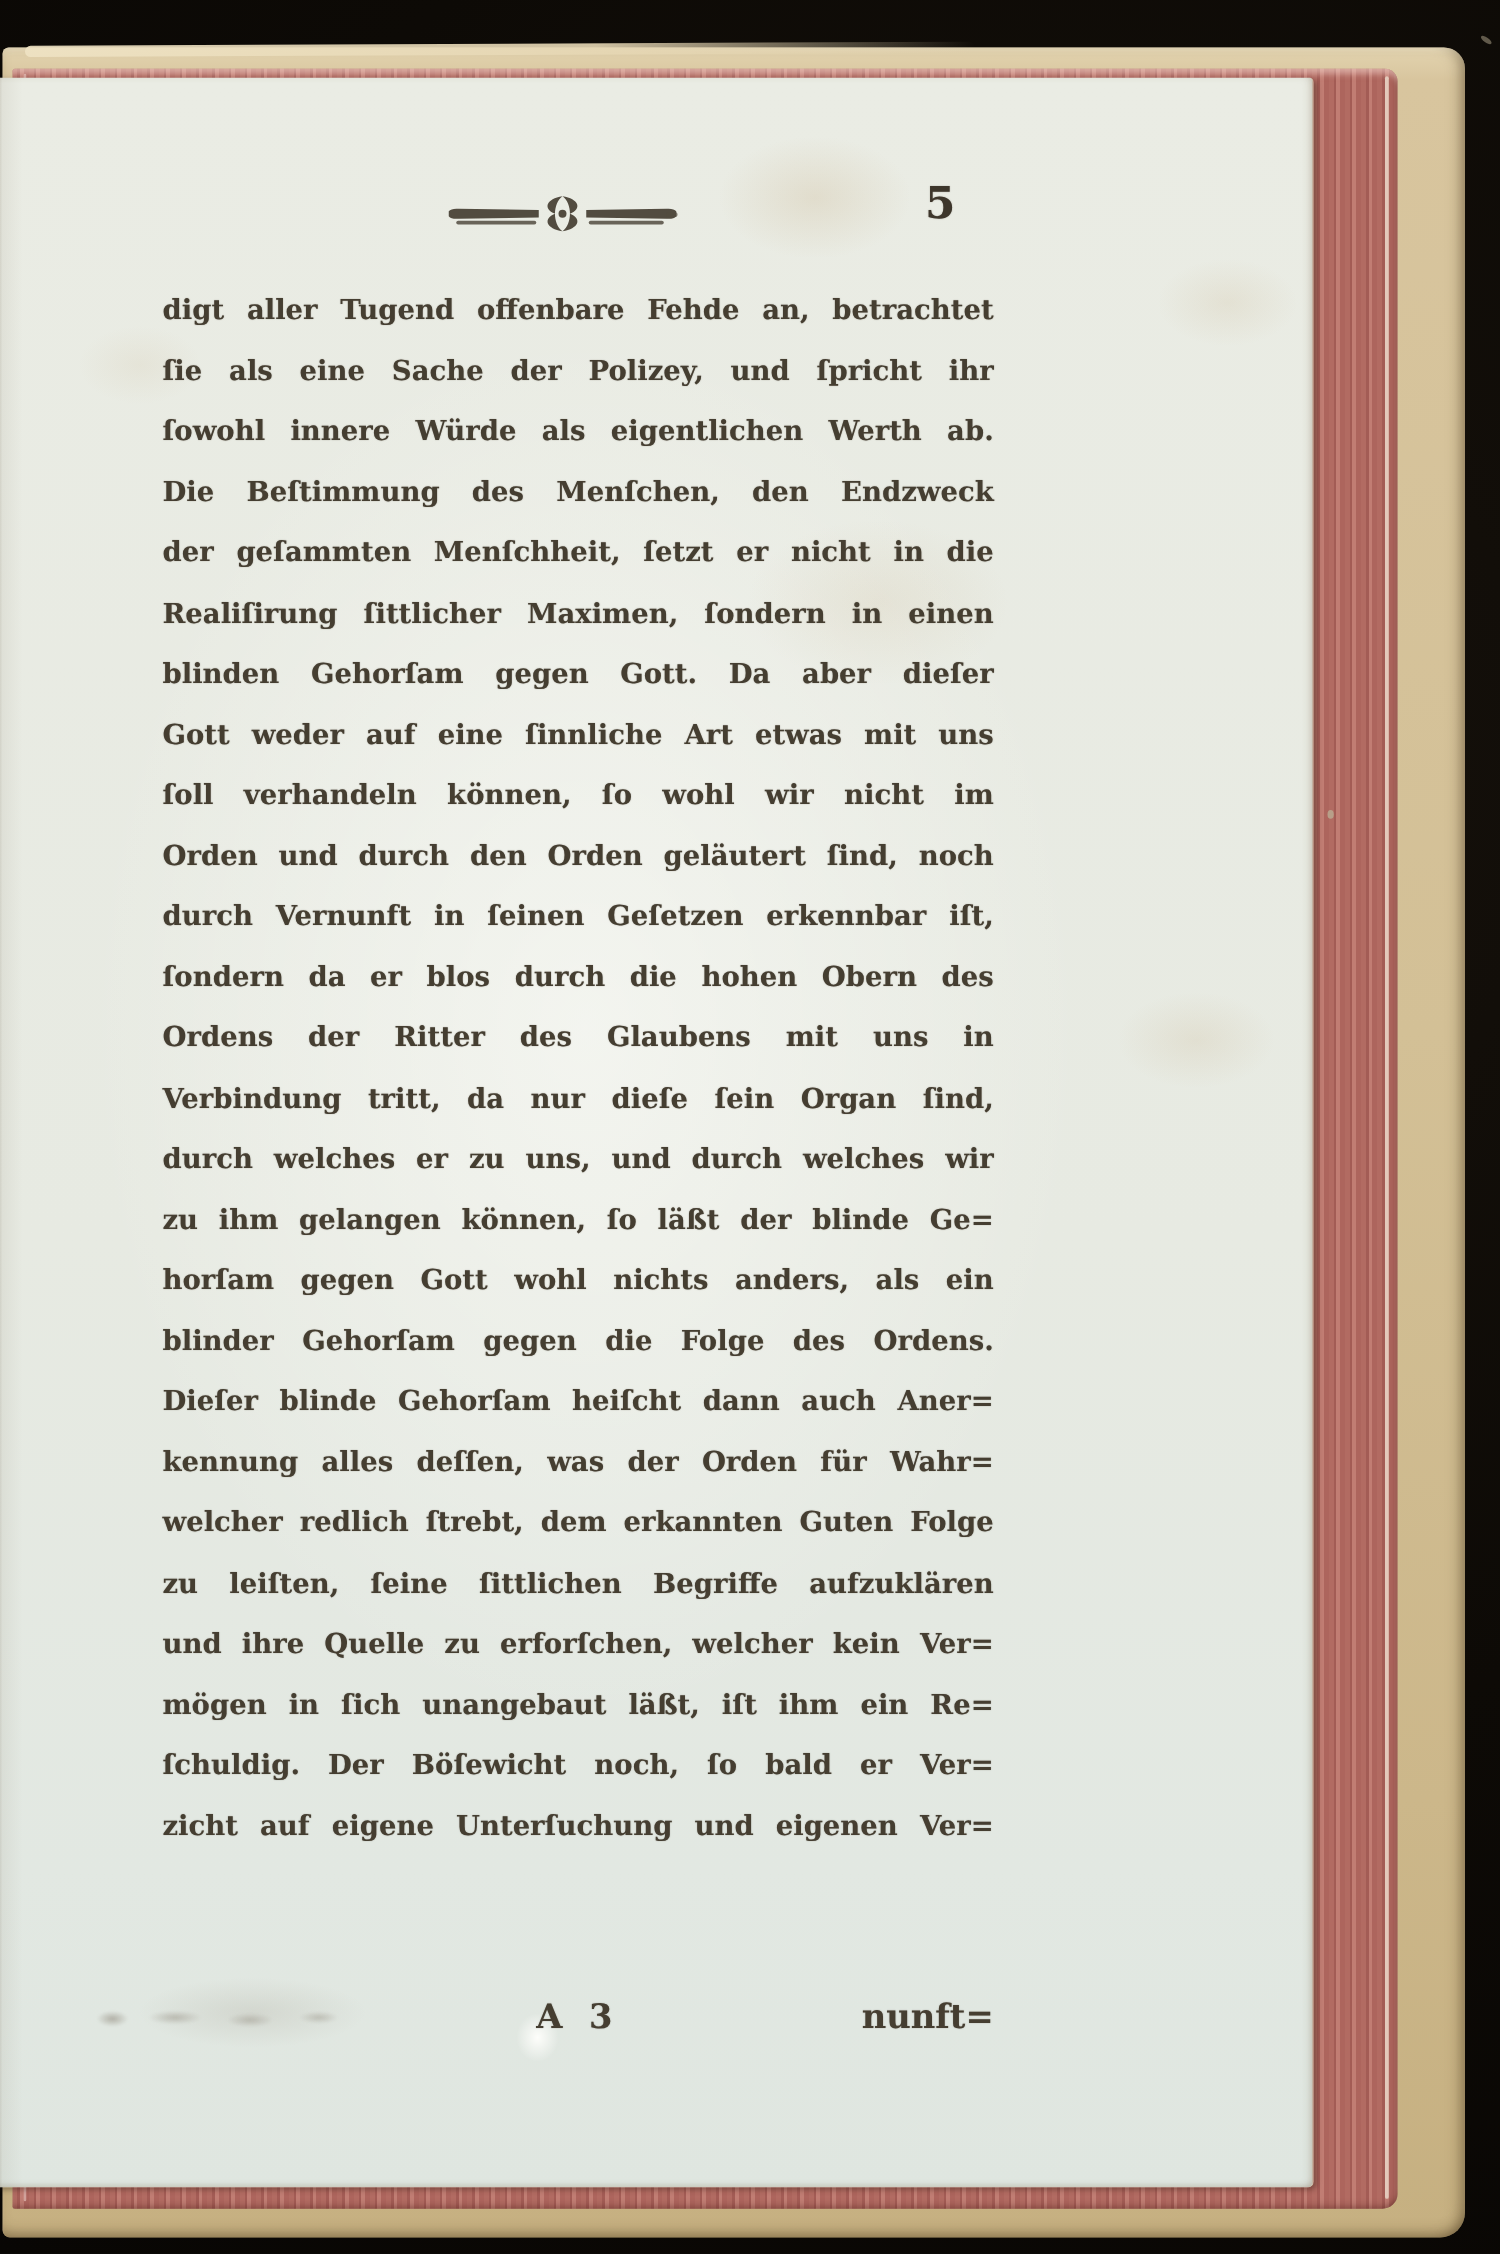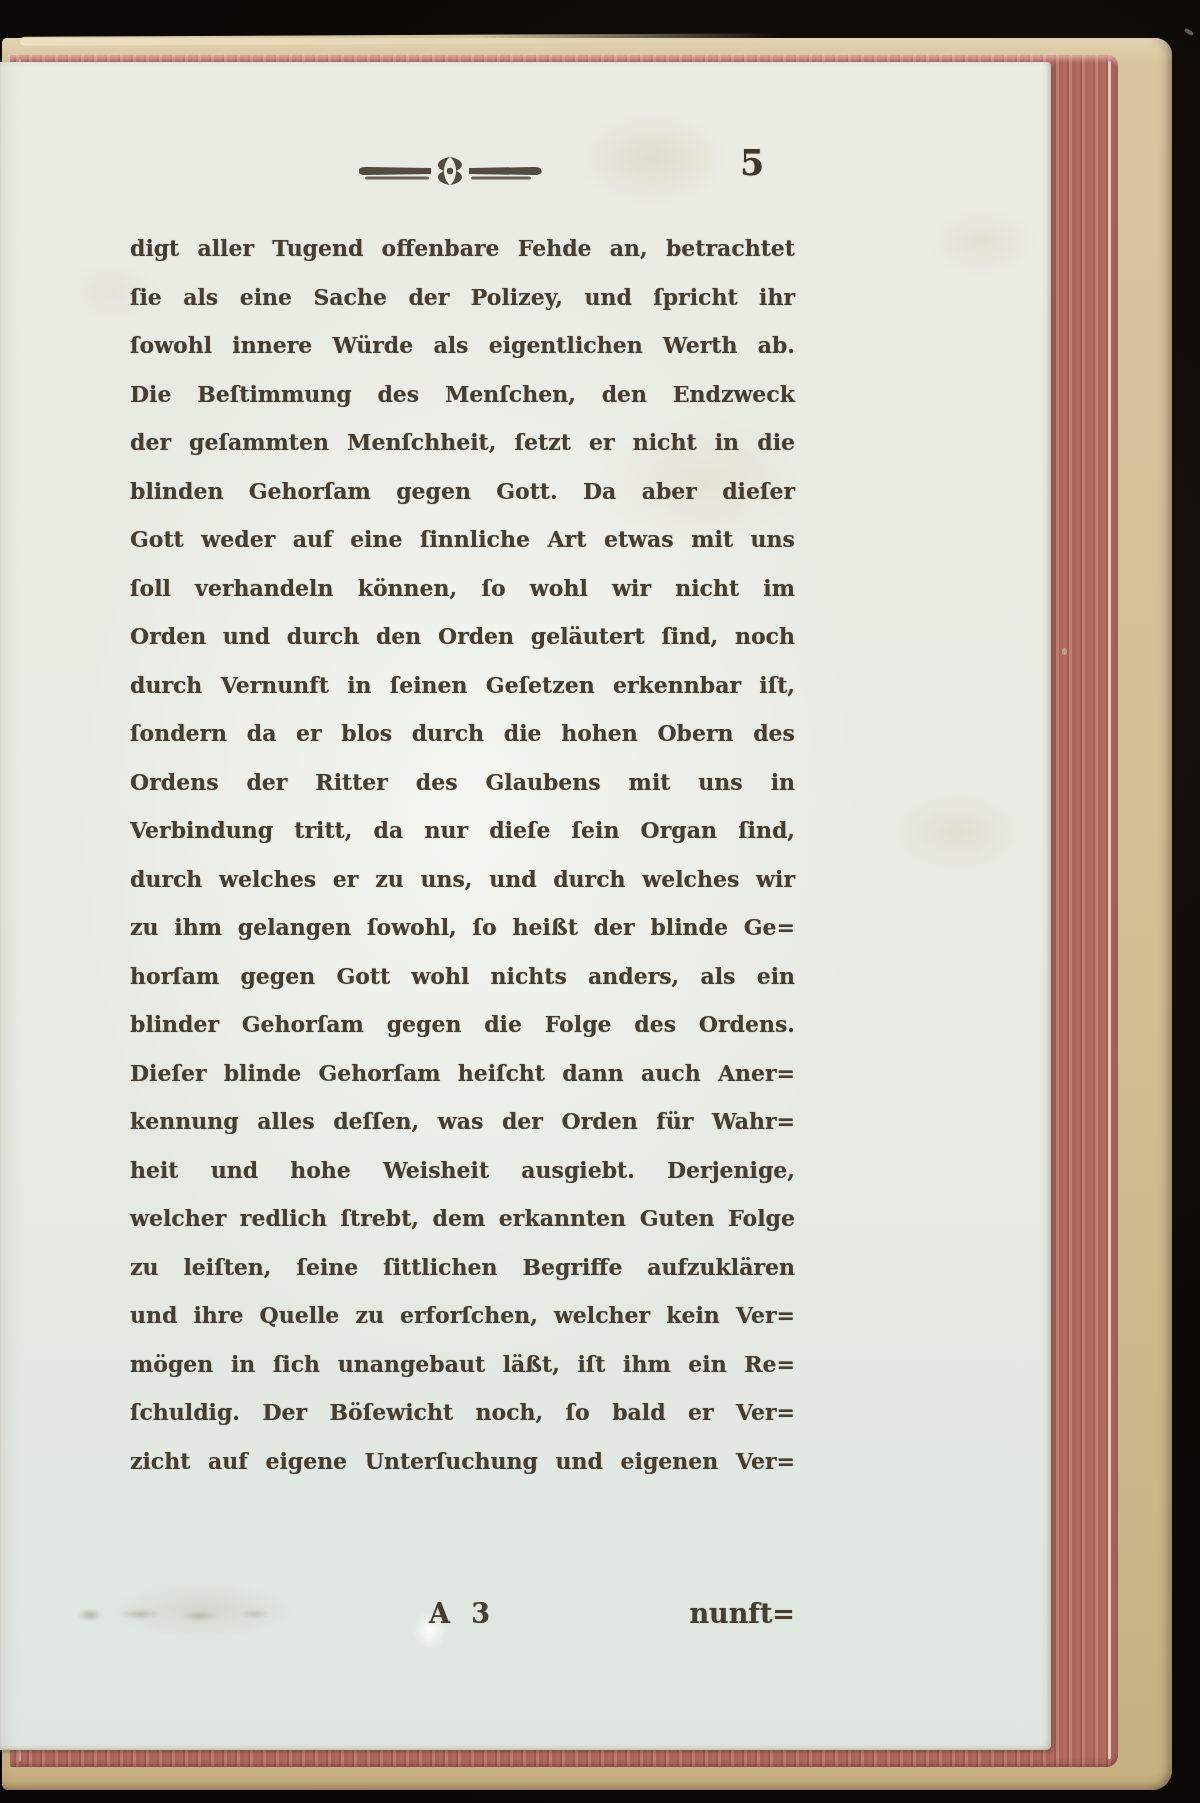--- a/index.html
+++ b/index.html
@@ -141,35 +141,35 @@
       </svg>
       <div class="page-number">5</div>
     </div>
 
     <div class="text-col">
         <div class="text-line">digt aller Tugend offenbare Fehde an, betrachtet</div>
         <div class="text-line">ſie als eine Sache der Polizey, und ſpricht ihr</div>
         <div class="text-line">ſowohl innere Würde als eigentlichen Werth ab.</div>
         <div class="text-line">Die Beſtimmung des Menſchen, den Endzweck</div>
         <div class="text-line">der geſammten Menſchheit, ſetzt er nicht in die</div>
+        <div class="text-line">Realiſirung ſittlicher Maximen, ſondern in einen</div>
         <div class="text-line">blinden Gehorſam gegen Gott.  Da aber dieſer</div>
         <div class="text-line">Gott weder auf eine ſinnliche Art etwas mit uns</div>
         <div class="text-line">ſoll verhandeln können, ſo wohl wir nicht im</div>
         <div class="text-line">Orden und durch den Orden geläutert ſind, noch</div>
         <div class="text-line">durch Vernunft in ſeinen Geſetzen erkennbar iſt,</div>
         <div class="text-line">ſondern da er blos durch die hohen Obern des</div>
         <div class="text-line">Ordens der Ritter des Glaubens mit uns in</div>
         <div class="text-line">Verbindung tritt, da nur dieſe ſein Organ ſind,</div>
         <div class="text-line">durch welches er zu uns, und durch welches wir</div>
-        <div class="text-line">zu ihm gelangen ſowohl, ſo heißt der blinde Ge=</div>
+        <div class="text-line">zu ihm gelangen können, ſo läßt der blinde Ge=</div>
         <div class="text-line">horſam gegen Gott wohl nichts anders, als ein</div>
         <div class="text-line">blinder Gehorſam gegen die Folge des Ordens.</div>
         <div class="text-line">Dieſer blinde Gehorſam heiſcht dann auch Aner=</div>
         <div class="text-line">kennung alles deſſen, was der Orden für Wahr=</div>
-        <div class="text-line">heit und hohe Weisheit ausgiebt.  Derjenige,</div>
         <div class="text-line">welcher redlich ſtrebt, dem erkannten Guten Folge</div>
         <div class="text-line">zu leiſten, ſeine ſittlichen Begriffe aufzuklären</div>
         <div class="text-line">und ihre Quelle zu erforſchen, welcher kein Ver=</div>
         <div class="text-line">mögen in ſich unangebaut läßt, iſt ihm ein Re=</div>
         <div class="text-line">ſchuldig.  Der Böſewicht noch, ſo bald er Ver=</div>
         <div class="text-line">zicht auf eigene Unterſuchung und eigenen Ver=</div>
       </div>
 
     <div class="footer-row">
       <span class="signature">A 3</span>

